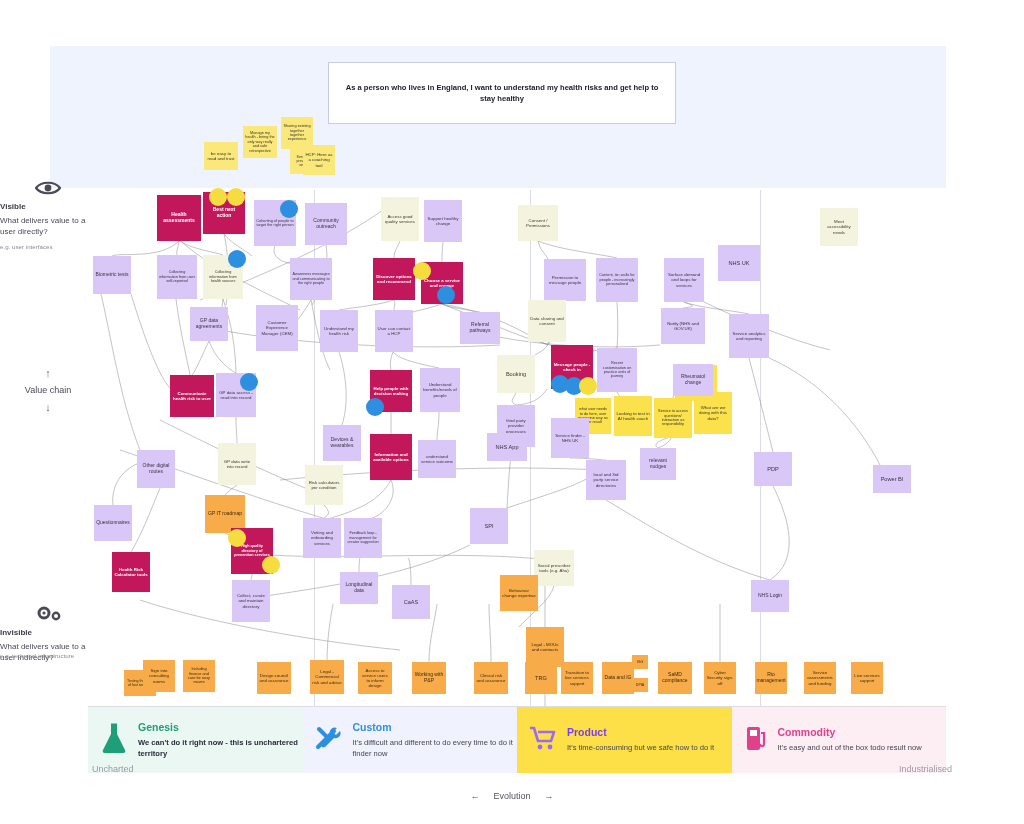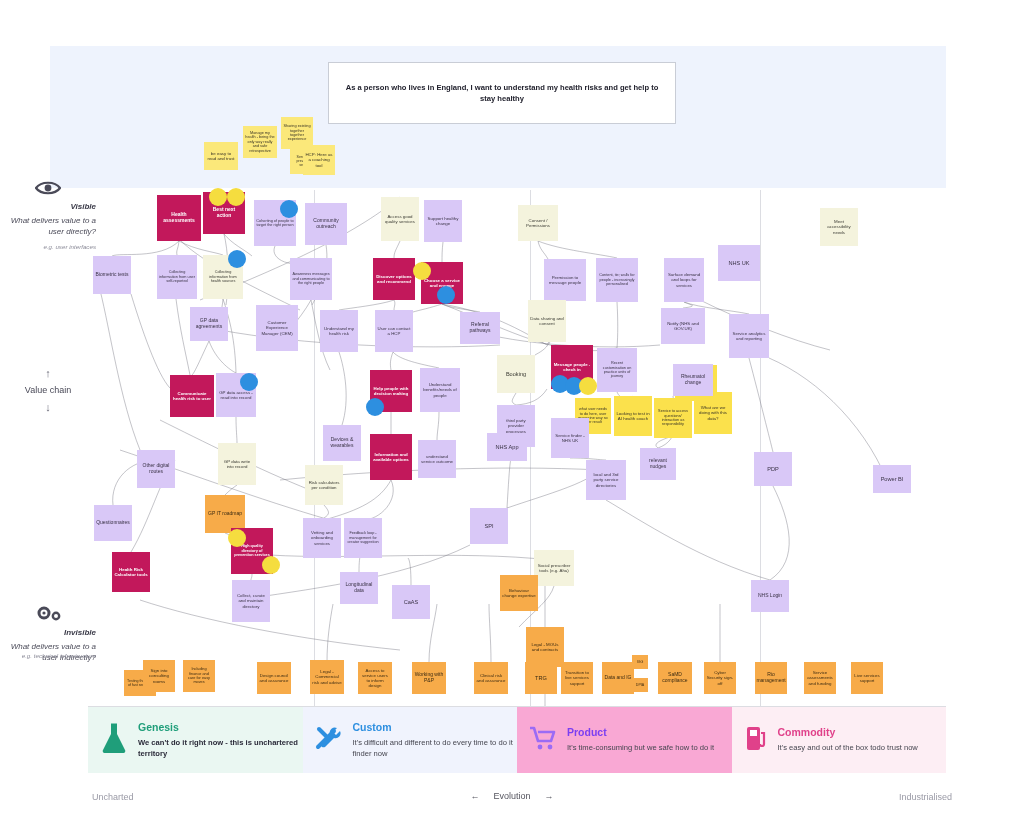--- a/index.html
+++ b/index.html
@@ -10,40 +10,40 @@
   .header-band{position:absolute;left:50px;top:46px;width:896px;height:142px;background:#eef3fd;}
   .story-card{position:absolute;left:328px;top:62px;width:348px;height:62px;background:#ffffff;border:1px solid #c9cdd6;
     display:flex;align-items:center;justify-content:center;text-align:center;padding:0 16px;box-sizing:border-box;}
   .story-card span{font-size:7.6px;font-weight:bold;line-height:1.5;color:#23232f;}
 
   
   .vrail{position:absolute;background:#dcdde2;width:1px;}
   .hrail{position:absolute;background:#dcdde2;height:1px;}
 
   
-  .axis-block{position:absolute;width:96px;text-align:right;font-style:italic;}
+  .axis-block{position:absolute;width:96px;text-align:left;}
   .axis-block .ttl{font-size:8px;font-weight:bold;color:#3c3c4a;margin-top:4px;}
   .axis-block .sub{font-size:8px;color:#4a4a58;line-height:1.35;margin-top:5px;}
   .axis-block .eg{font-size:6.2px;color:#8b8b98;margin-top:5px;line-height:1.3;}
   .axis-icon{display:flex;justify-content:center;align-items:center;height:20px;}
 
   .valuechain{position:absolute;left:18px;top:368px;width:60px;text-align:center;}
   .valuechain .vc{font-size:9px;color:#4a4a58;line-height:1.25;}
   .valuechain .arw{font-size:11px;color:#6a6a78;line-height:1;}
 
   
   .legend{position:absolute;left:88px;top:707px;width:858px;height:66px;display:flex;}
   .leg{flex:1;display:flex;align-items:center;padding:0 4px 0 12px;box-sizing:border-box;gap:10px;}
   .leg .lt{font-size:10.5px;font-weight:bold;margin-bottom:5px;}
   .leg .ld{font-size:7.6px;line-height:1.42;color:#45454f;}
   .leg-gen{background:#eaf7f2;} .leg-cus{background:#f0f3fd;}
-  .leg-pro{background:#f9a8d4;} .leg-com{background:#fdeef4;}
+  .leg-pro{background:#fde047;} .leg-com{background:#fdeef4;}
 
   
-  .foot{position:absolute;top:792px;font-size:9px;color:#9a9aa6;}
+  .foot{position:absolute;top:764px;font-size:9px;color:#9a9aa6;}
   .foot-mid{position:absolute;left:0;top:791px;width:1024px;text-align:center;font-size:9px;color:#55555f;}
   .foot-mid span{margin:0 7px;}
 
   
   .node{position:absolute;display:flex;align-items:center;justify-content:center;text-align:center;
     box-sizing:border-box;padding:2px;line-height:1.18;overflow:hidden;}
   .node span{display:block;}
   .n-purple{background:#d9c8f7;color:#3a3346;}
   .n-red{background:#c2185b;color:#ffffff;font-weight:bold;}
   .n-cream{background:#f4f3dd;color:#3a3a33;}
@@ -517,21 +517,21 @@
     <div class="leg leg-com">
       <span>
         <svg width="24" height="28" viewBox="0 0 24 28">
             <rect x="3" y="3" width="13" height="23" rx="2" fill="#e0418a"></rect>
             <rect x="6" y="6" width="7" height="6" fill="#ffffff"></rect>
             <path d="M17 9 h3 v11 a2 2 0 0 1 -4 0" fill="none" stroke="#e0418a" stroke-width="2.2"></path>
           </svg>
       </span>
       <div>
         <div class="lt" style="color:#e0418a;">Commodity</div>
-        <div class="ld">It's easy and out of the box todo trust now</div>
+        <div class="ld">It's easy and out of the box todo result now</div>
       </div>
     </div>
   </div>
 
   <div class="foot" style="left:92px;">Uncharted</div>
   <div class="foot-mid">
     <span>←</span><span>Evolution</span><span>→</span>
   </div>
   <div class="foot" style="right:72px;">Industrialised</div>
 

